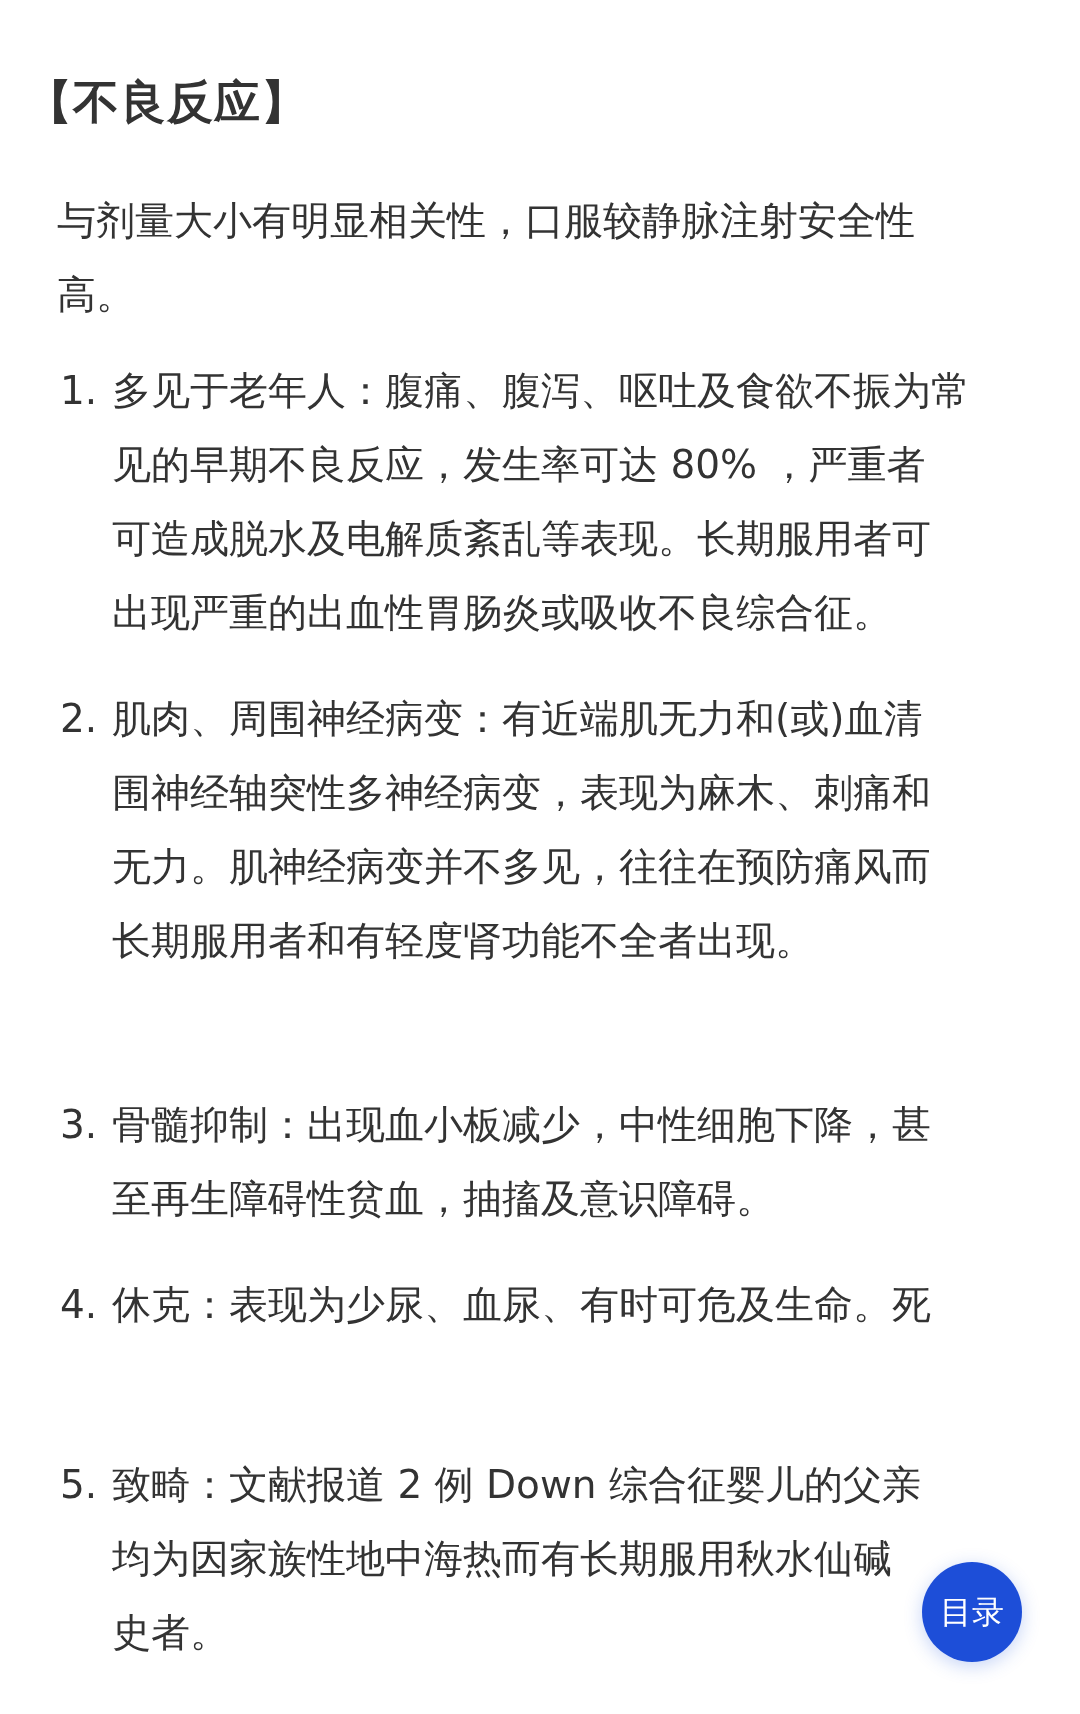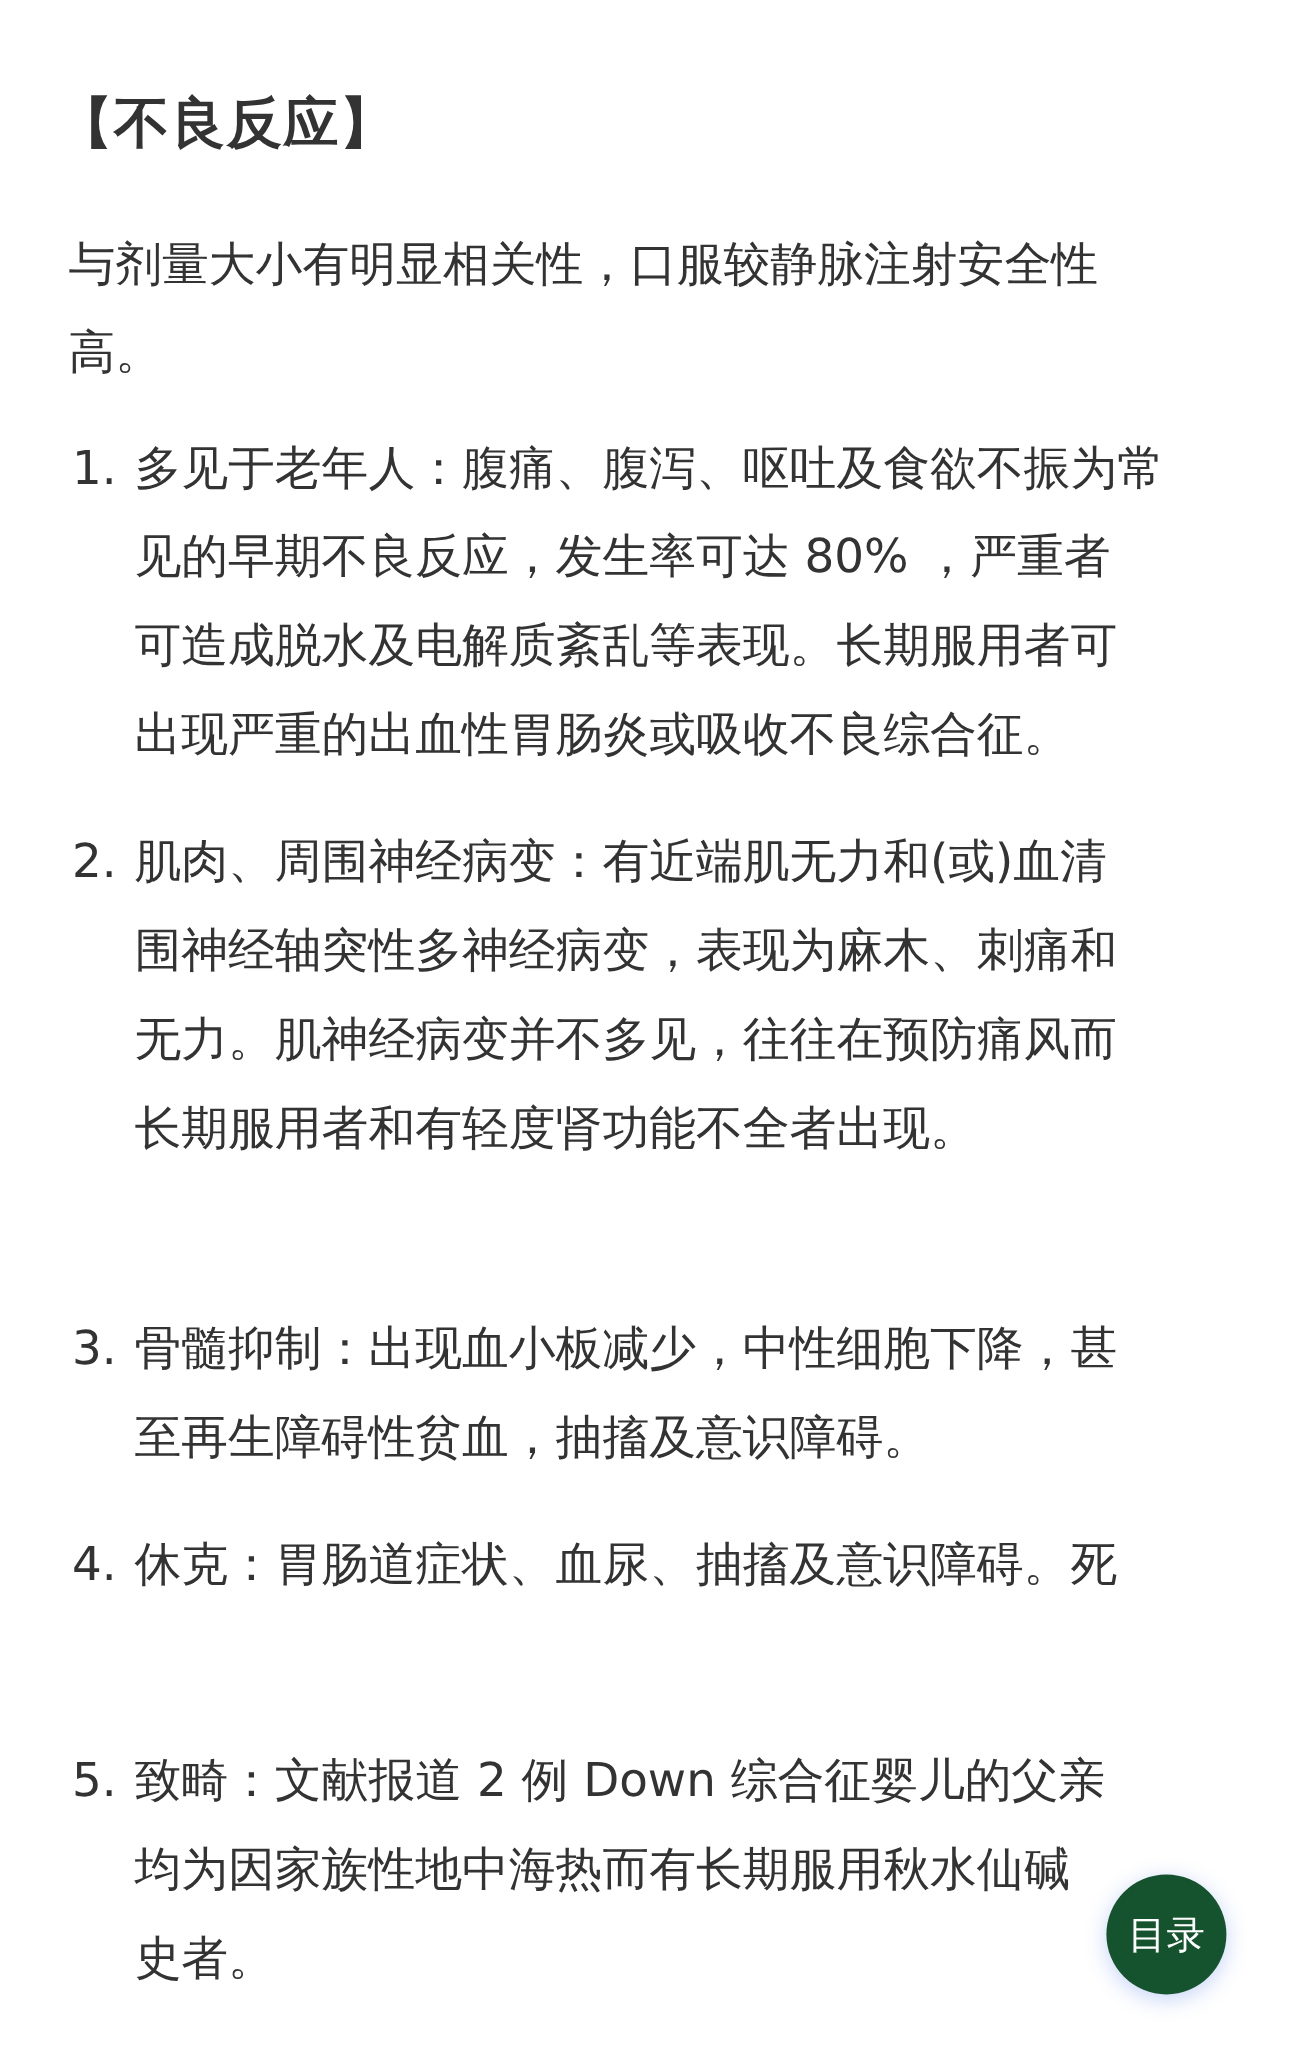--- a/index.html
+++ b/index.html
@@ -16,21 +16,21 @@
     color: #333333;
   }
   .page {
     position: absolute;
     left: 0; top: 0;
     width: 1080px;
     height: 1714px;
   }
   .section-title {
     position: absolute;
-    left: 48px;
+    left: 26px;
     top: 70px;
     font-size: 46px;
     font-weight: bold;
     color: #333333;
     line-height: 64px;
     white-space: nowrap;
     letter-spacing: 1px;
   }
   .intro {
     position: absolute;
@@ -66,21 +66,21 @@
     top: 0;
     width: 930px;
   }
   .toc-button {
     position: absolute;
     left: 922px;
     top: 1562px;
     width: 100px;
     height: 100px;
     border-radius: 50%;
-    background: #14532d;
+    background: #1d4ed8;
     box-shadow: 0 4px 18px rgba(51, 102, 221, 0.28);
     display: flex;
     align-items: center;
     justify-content: center;
     cursor: pointer;
   }
   .toc-label {
     color: #ffffff;
     font-size: 32px;
     line-height: 32px;
@@ -123,21 +123,21 @@
     <span class="item-num">3.</span>
     <div class="item-body">
       <span class="line">骨髓抑制：出现血小板减少，中性细胞下降，甚</span>
       <span class="line">至再生障碍性贫血，抽搐及意识障碍。</span>
     </div>
   </div>
 
   <div class="list-item" style="top:1268px;">
     <span class="item-num">4.</span>
     <div class="item-body">
-      <span class="line">休克：胃肠道症状、血尿、抽搐及意识障碍。死</span>
+      <span class="line">休克：表现为少尿、血尿、有时可危及生命。死</span>
     </div>
   </div>
 
   <div class="list-item" style="top:1448px;">
     <span class="item-num">5.</span>
     <div class="item-body">
       <span class="line">致畸：文献报道 2 例 Down 综合征婴儿的父亲</span>
       <span class="line">均为因家族性地中海热而有长期服用秋水仙碱</span>
       <span class="line">史者。</span>
     </div>

